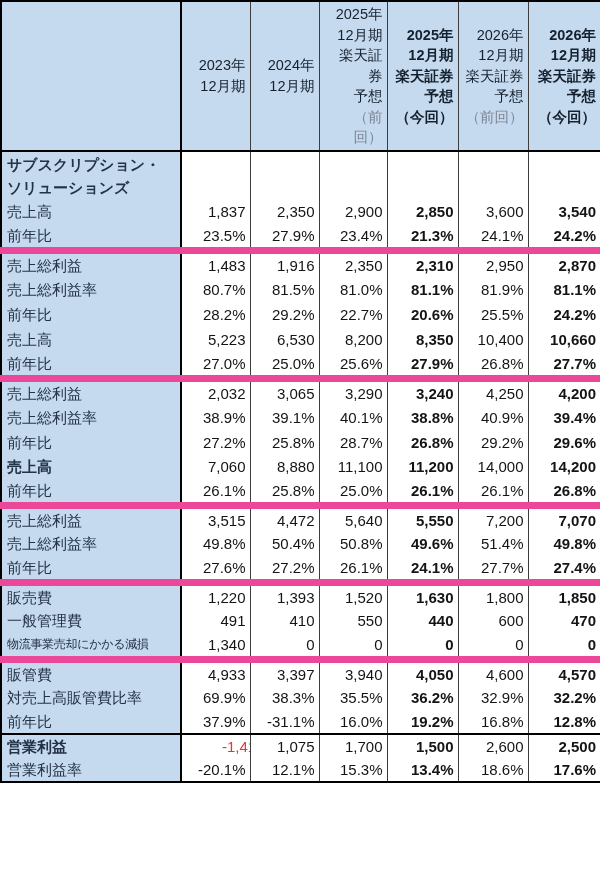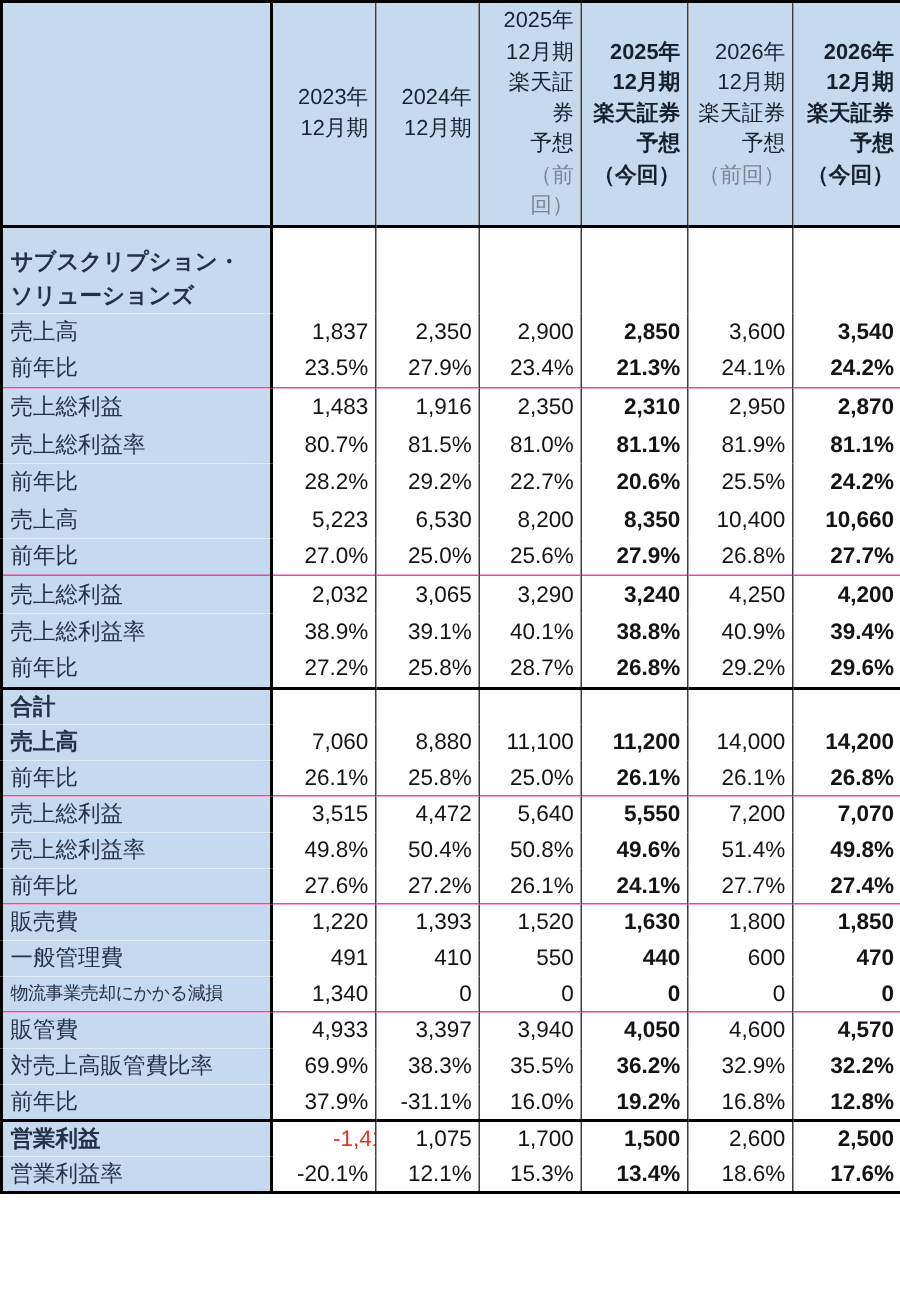--- a/index.html
+++ b/index.html
@@ -55,25 +55,25 @@
   td.num{
     background:#ffffff;
     color:#141414;
     font-size:15px;
     text-align:right;
     padding:0 4px 0 0;
     white-space:nowrap;
   }
   .b{font-weight:bold;}
   td.red{color:var(--negative-red);padding-left:40px;}
-  tr.rt48 td{height:48px;vertical-align:top;padding-top:11px;}
+  tr.rt48 td{height:48px;vertical-align:top;padding-top:1px;}
   tr.rt24 td{height:24px;}
   tr.r25 td{height:25px;}
   tr.r24 td{height:24px;}
-  tr.div-thin td{border-top:1px solid #ec4899;margin-top:32px;}
+  tr.div-thin td{border-top:7px solid #ec4899;margin-top:32px;}
   tr.div-thick td{border-top:2px solid var(--grid-thick);}
 </style>
 </head>
 <body>
 
 <table class="fin">
   <colgroup>
     <col style="width:180px">
     <col style="width:69px">
     <col style="width:69px">
@@ -219,29 +219,20 @@
       </tr>
       <tr class="r25">
         <td class="lbl">前年比</td>
         <td class="num sep">27.2%</td>
         <td class="num">25.8%</td>
         <td class="num">28.7%</td>
         <td class="num b">26.8%</td>
         <td class="num">29.2%</td>
         <td class="num b">29.6%</td>
       </tr>
-      <tr class="rt24 div-thick">
-        <td class="lbl b">合計</td>
-        <td class="num sep"></td>
-        <td class="num"></td>
-        <td class="num"></td>
-        <td class="num b"></td>
-        <td class="num"></td>
-        <td class="num b"></td>
-      </tr>
       <tr class="r24">
         <td class="lbl b">売上高</td>
         <td class="num sep">7,060</td>
         <td class="num">8,880</td>
         <td class="num">11,100</td>
         <td class="num b">11,200</td>
         <td class="num">14,000</td>
         <td class="num b">14,200</td>
       </tr>
       <tr class="r24">

